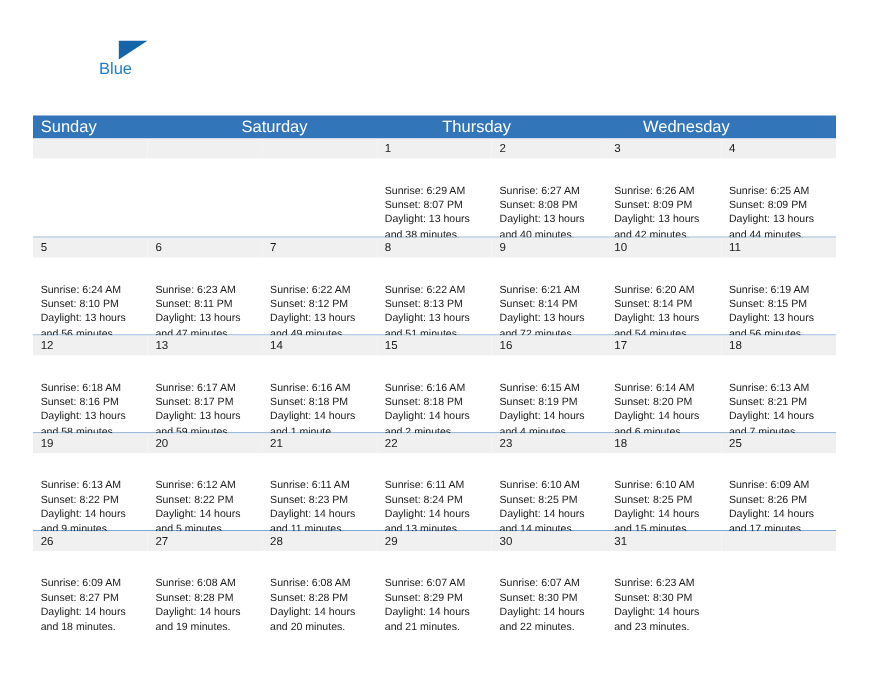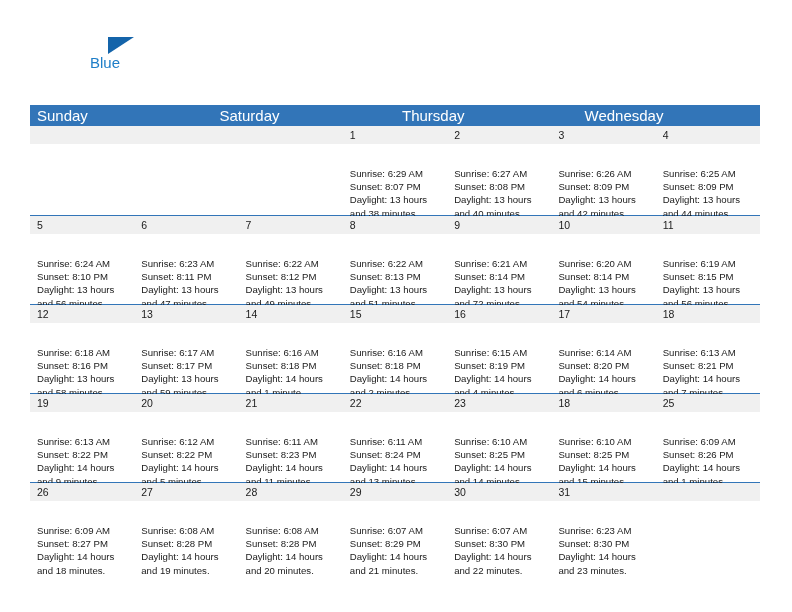--- a/index.html
+++ b/index.html
@@ -418,21 +418,21 @@
           <div>Daylight: 14 hours</div>
           <div>and 15 minutes.</div>
         </div>
       </div>
       <div class="day">
         <div class="daynum">25</div>
         <div class="details">
           <div>Sunrise: 6:09 AM</div>
           <div>Sunset: 8:26 PM</div>
           <div>Daylight: 14 hours</div>
-          <div>and 1 minutes.</div>
+          <div>and 17 minutes.</div>
         </div>
       </div>
     </div>
 
     <div class="week">
       <div class="day">
         <div class="daynum">26</div>
         <div class="details">
           <div>Sunrise: 6:09 AM</div>
           <div>Sunset: 8:27 PM</div>

